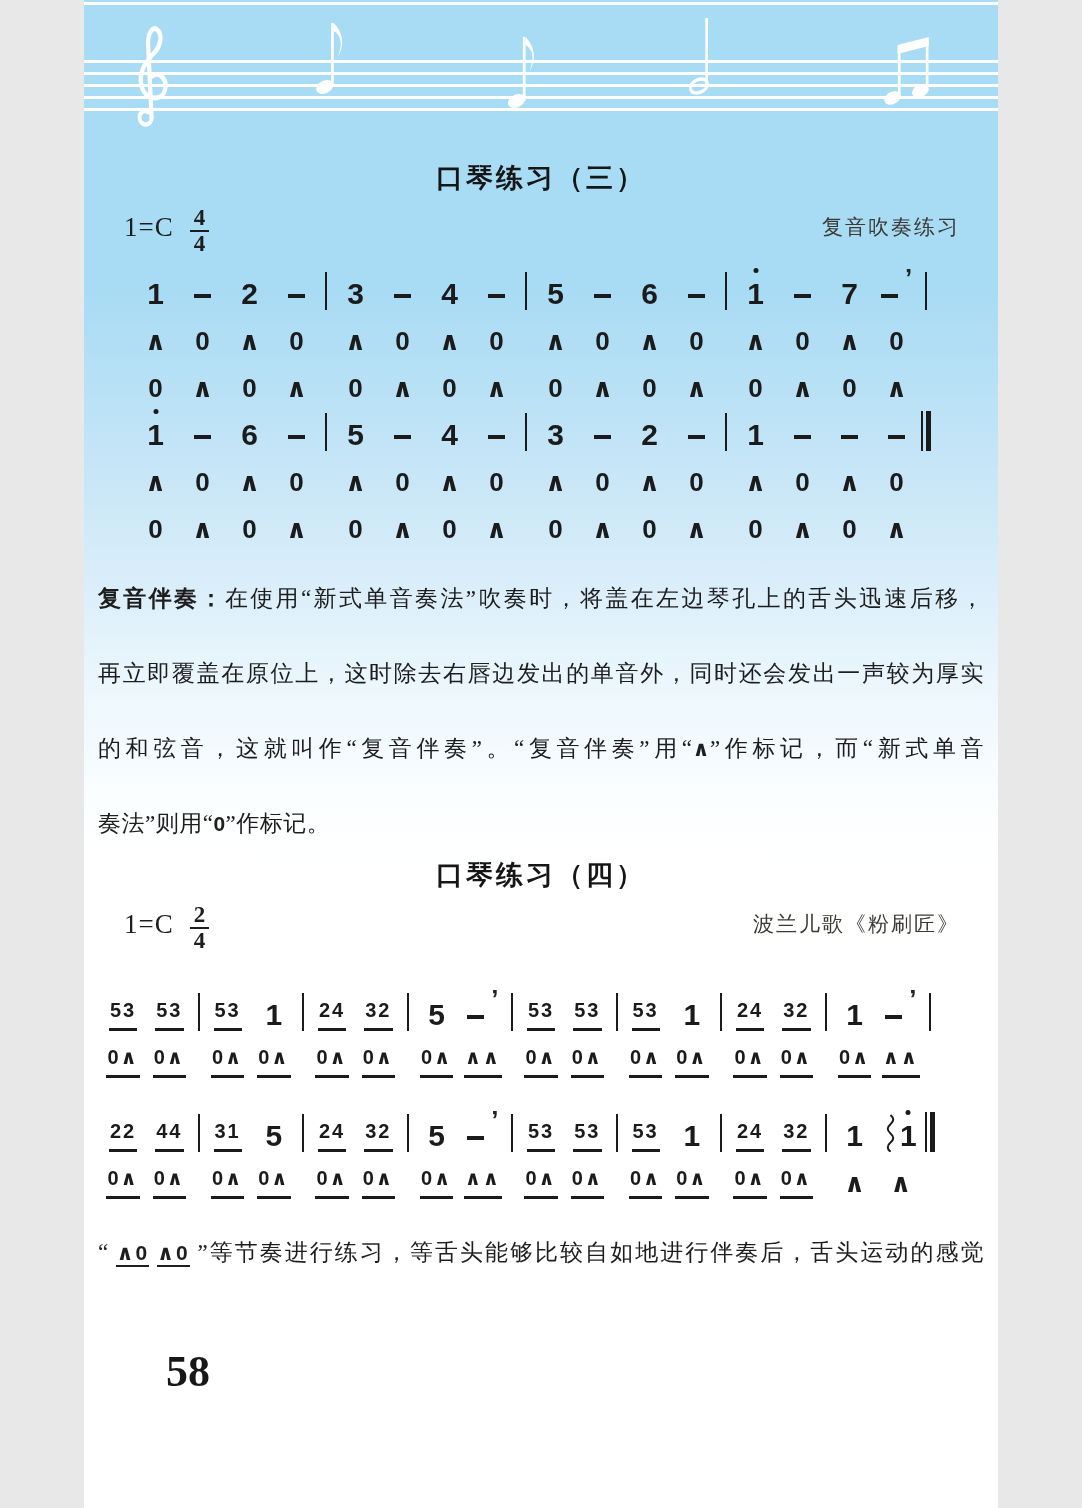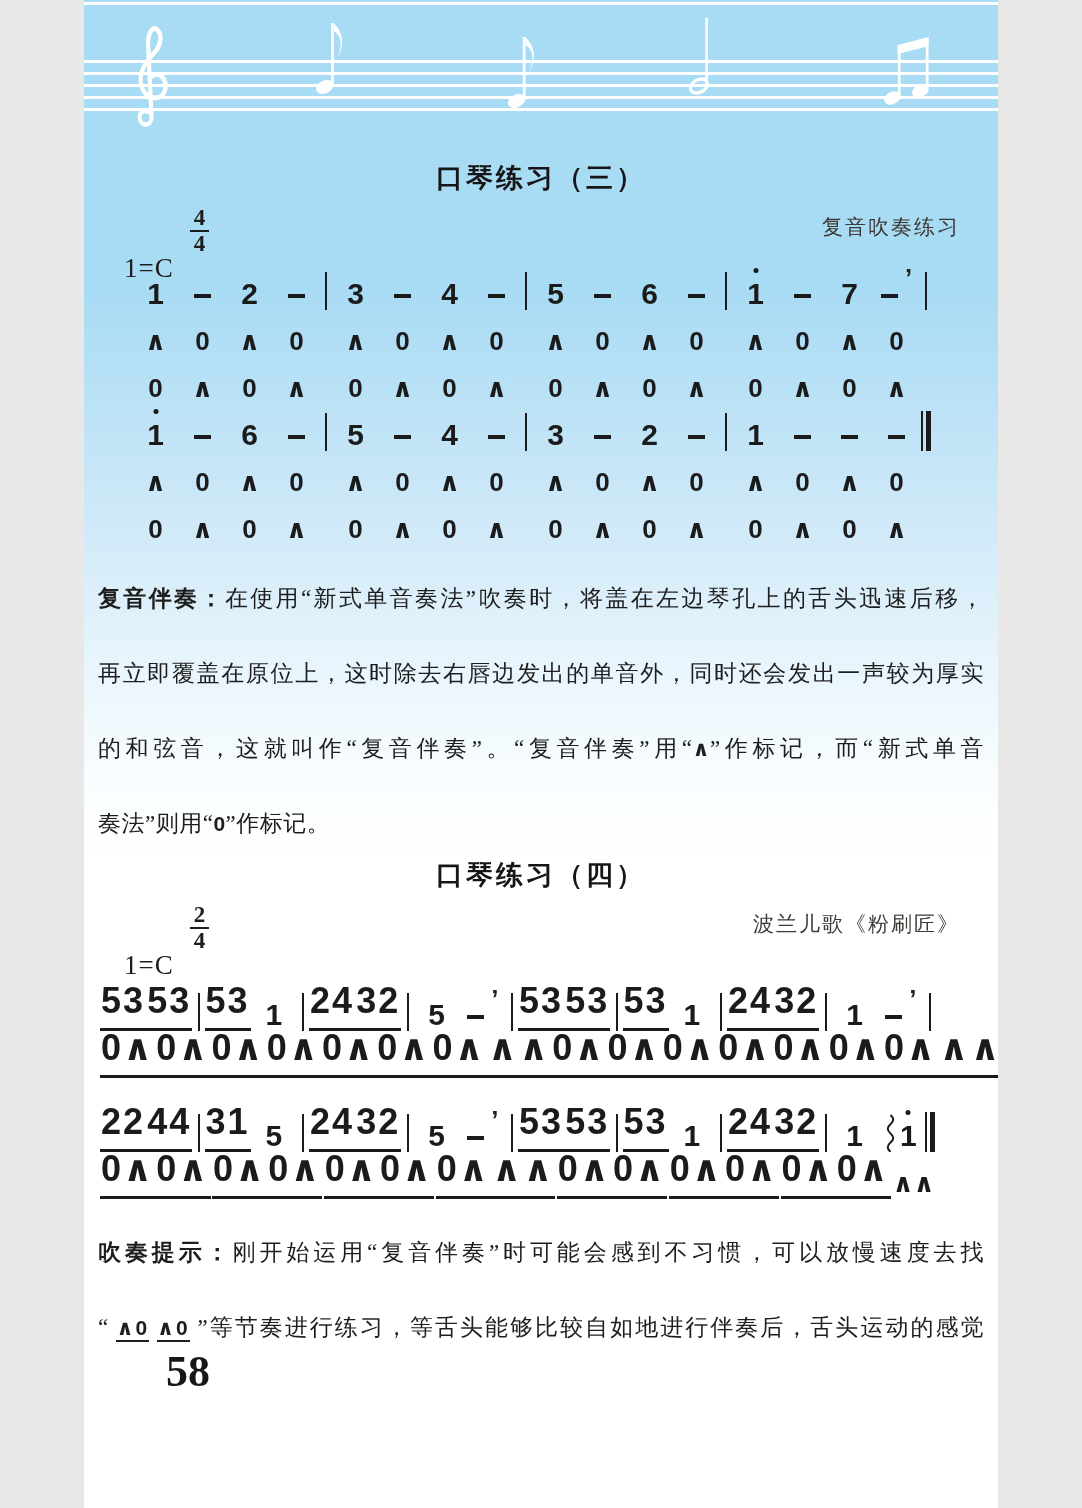--- a/index.html
+++ b/index.html
@@ -15,21 +15,21 @@
   
   .ex-title {
     text-align:center; font-family:"Liberation Sans","DejaVu Sans",sans-serif;
     font-weight:bold; font-size:27px; letter-spacing:3px; color:#161616;
   }
   .title1 { margin-top:32px; }
   .title2 { margin-top:12px; }
   
   .keyline { display:flex; justify-content:space-between; align-items:flex-start; margin:16px 38px 0 40px; height:58px; }
   .keysig { display:flex; align-items:flex-start; }
-  .key { font-size:27px; line-height:30px; color:#1d1d1d; letter-spacing:1px;margin-top:41px; }
+  .key { font-size:27px; line-height:30px; color:#1d1d1d; letter-spacing:1px; }
   .ts { display:inline-flex; flex-direction:column; align-items:center; margin-left:16px; transform:translateY(-5px); }
   .ts i { font-style:normal; font-weight:bold; font-size:23px; line-height:22px; color:#1d1d1d; font-family:"Liberation Serif",serif; }
   .ts .num { border-bottom:2.5px solid #1d1d1d; padding:0 4px 1px; }
   .ts .den { padding-top:1px; }
   .caption { font-size:21px; line-height:30px; color:#3d3a35; letter-spacing:2px; }
   
   .score { margin-left:48px; width:800px; }
   .score.ex4 { margin-left:16px; width:836px; }
   .srow { display:flex; align-items:flex-end; height:40px; margin-bottom:7px; }
   .measure { flex:1; display:flex; align-items:flex-end; }
@@ -39,21 +39,21 @@
   .bl-final { display:flex; align-items:flex-end; height:40px; }
   .bl-final .thin  { display:inline-block; width:2px; height:40px; background:#1b1b1b; margin-right:3px; }
   .bl-final .thick { display:inline-block; width:5px; height:40px; background:#1b1b1b; }
   .note, .sym, .ug {
     font-family:"Liberation Sans","DejaVu Sans",sans-serif; font-weight:bold;
     color:#1b1b1b;
   }
   .note { font-size:30px; line-height:32px; position:relative; }
   .hidot { position:absolute; left:50%; top:-10px; width:5px; height:5px; border-radius:50%; background:#1b1b1b; transform:translateX(-50%); }
   .sym { font-size:26px; line-height:32px; }
-  .ug  { font-size:36px; line-height:31px; letter-spacing:2px; border-bottom:3px solid #1b1b1b; padding:0 1px 12px;text-align:center; }
+  .ug  { font-size:20px; line-height:31px; letter-spacing:2px; border-bottom:3px solid #1b1b1b; padding:0 1px 2px;text-align:center; }
   .dash { display:inline-block; width:17px; height:4px; background:#1b1b1b; margin-bottom:12px; }
   .breath { font-family:"Liberation Sans",sans-serif; font-weight:bold; font-size:26px; line-height:20px; position:relative; top:-22px; margin-left:7px; }
   .gliss { display:inline-flex; align-items:flex-end; margin-right:4px; }
   .gliss svg { display:block; }
   .mb-line { margin-bottom:34px; }
   
   .para { width:886px; margin:22px auto 0 auto; padding:0; }
   .para1 { margin-top:24px; }
   .para2 { margin-top:28px; }
   .pline { font-size:23px; line-height:43px; color:#1e1e1e; letter-spacing:0.5px; white-space:nowrap;margin-top:32px; }
@@ -874,19 +874,18 @@
           </span>
           <span class="cell">
             <span class="sym">∧</span>
           </span>
         </div>
         <span class="sep"></span>
       </div>
     </div>
 
   <div class="para para2">
-      <div class="pline j"><span class="seg-lead">吹奏提示：</span><span class="seg-plain">刚开始运用“复音伴奏”时可能会感到不习惯，可以放慢速度去找</span></div>
       <div class="pline j"><span class="seg-plain">“ </span><span class="seg-marku">∧0</span><span class="seg-plain"> </span><span class="seg-marku">∧0</span><span class="seg-plain"> ”等节奏进行练习，等舌头能够比较自如地进行伴奏后，舌头运动的感觉</span></div>
     </div>
 
   <div class="pagenum">58</div>
 
 </div>
 
 </body></html>

